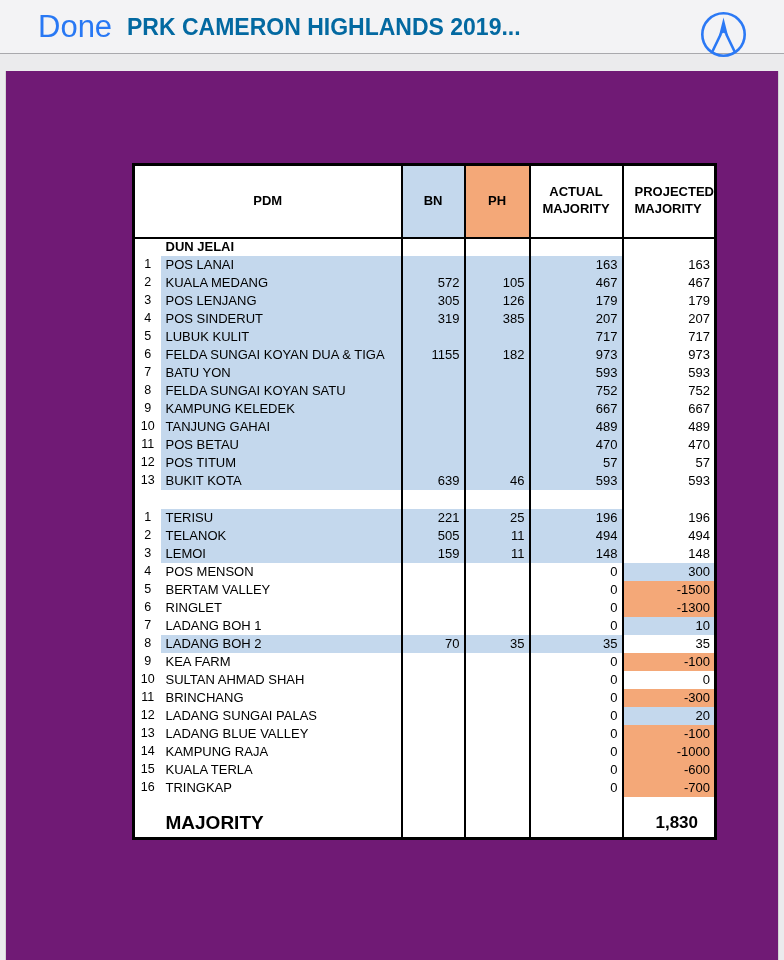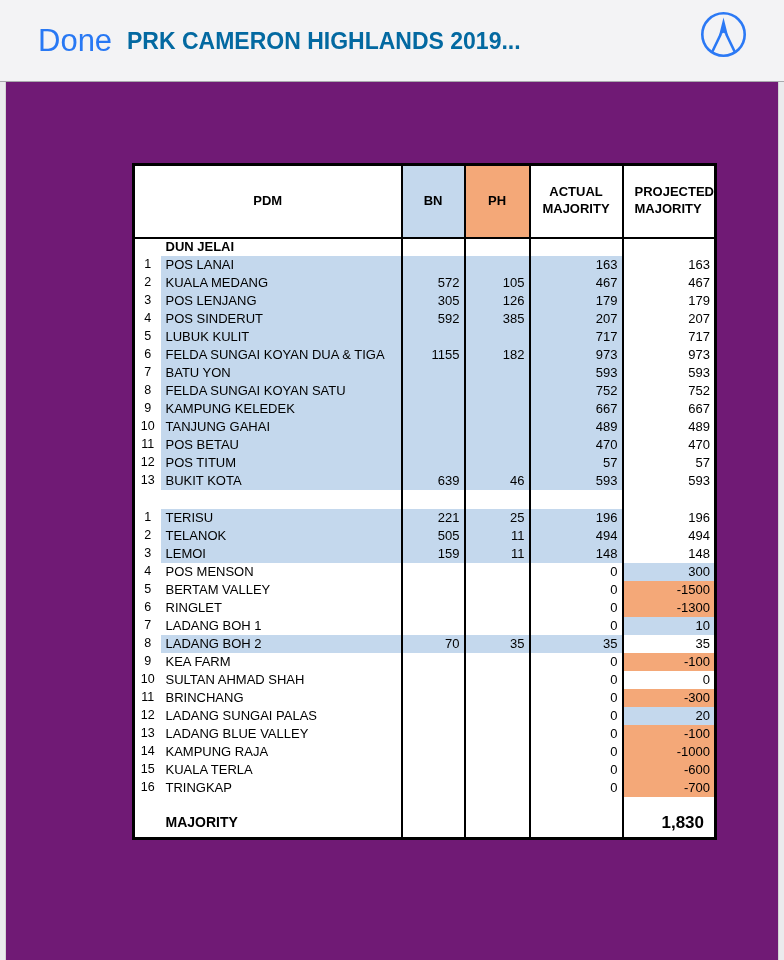--- a/index.html
+++ b/index.html
@@ -6,21 +6,21 @@
   html,body { width:784px; height:960px; }
   body {
     position:relative;
     background:#ebebed;
     font-family:"Liberation Sans", sans-serif;
     overflow:hidden;
   }
 
   
   .navbar {
-    position:absolute; top:0; left:0; right:0; height:82px;
+    position:absolute; top:0; left:0; right:0; height:54px;
     background:#f3f3f5;
     border-bottom:1px solid #a9a9ad;
     z-index:5;
   }
   .done-btn {
     position:absolute; left:38px; top:50%; transform:translateY(-50%);
     background:none; border:none; cursor:pointer;
     color:var(--accent-blue,#2878f4);
     font-size:31px; font-family:"Liberation Sans", sans-serif;
   }
@@ -74,22 +74,22 @@
   td.val  { text-align:right; padding-right:4px; }
 
   .hl { background:var(--hl-blue,#c4d8ed); }
   .pb { background:var(--hl-blue,#c4d8ed); }
   .po { background:var(--hl-orange,#f4a878); }
 
   tr.section-row td.name { font-weight:700; }
   tr.spacer-row td { height:19px; }
   tr.gap-row td { height:12px; }
   tr.footer-row td { height:30px; }
-  td.footer-label { font-weight:700; padding-left:5px; font-size:14px; text-align:left; }
-  td.footer-value { font-weight:700; font-size:17px; text-align:right; padding-right:10px; }
+  td.footer-label { font-weight:700; padding-left:5px; font-size:19px; text-align:left; }
+  td.footer-value { font-weight:700; font-size:17px; text-align:right; padding-right:16px; }
 </style>
 </head>
 <body>
 
 <div class="navbar">
   <button class="done-btn">Done</button>
   <div class="nav-title">PRK CAMERON HIGHLANDS 2019...</div>
   <svg class="app-icon" viewBox="0 0 49 49">
     <circle cx="24.5" cy="24.5" r="21.2" fill="none" stroke="#2b79f5" stroke-width="2.6"></circle>
     <path d="M24.5 7.5 L29 25.5 L24.5 22.8 L20 25.5 Z" fill="#2b79f5"></path>
@@ -147,21 +147,21 @@
           <td class="num">3</td>
           <td class="name hl">POS LENJANG</td>
           <td class="vb val hl">305</td>
           <td class="vb val hl">126</td>
           <td class="vb val hl">179</td>
           <td class="vb val">179</td>
         </tr>
         <tr>
           <td class="num">4</td>
           <td class="name hl">POS SINDERUT</td>
-          <td class="vb val hl">592</td>
+          <td class="vb val hl">319</td>
           <td class="vb val hl">385</td>
           <td class="vb val hl">207</td>
           <td class="vb val">207</td>
         </tr>
         <tr>
           <td class="num">5</td>
           <td class="name hl">LUBUK KULIT</td>
           <td class="vb val hl"></td>
           <td class="vb val hl"></td>
           <td class="vb val hl">717</td>

